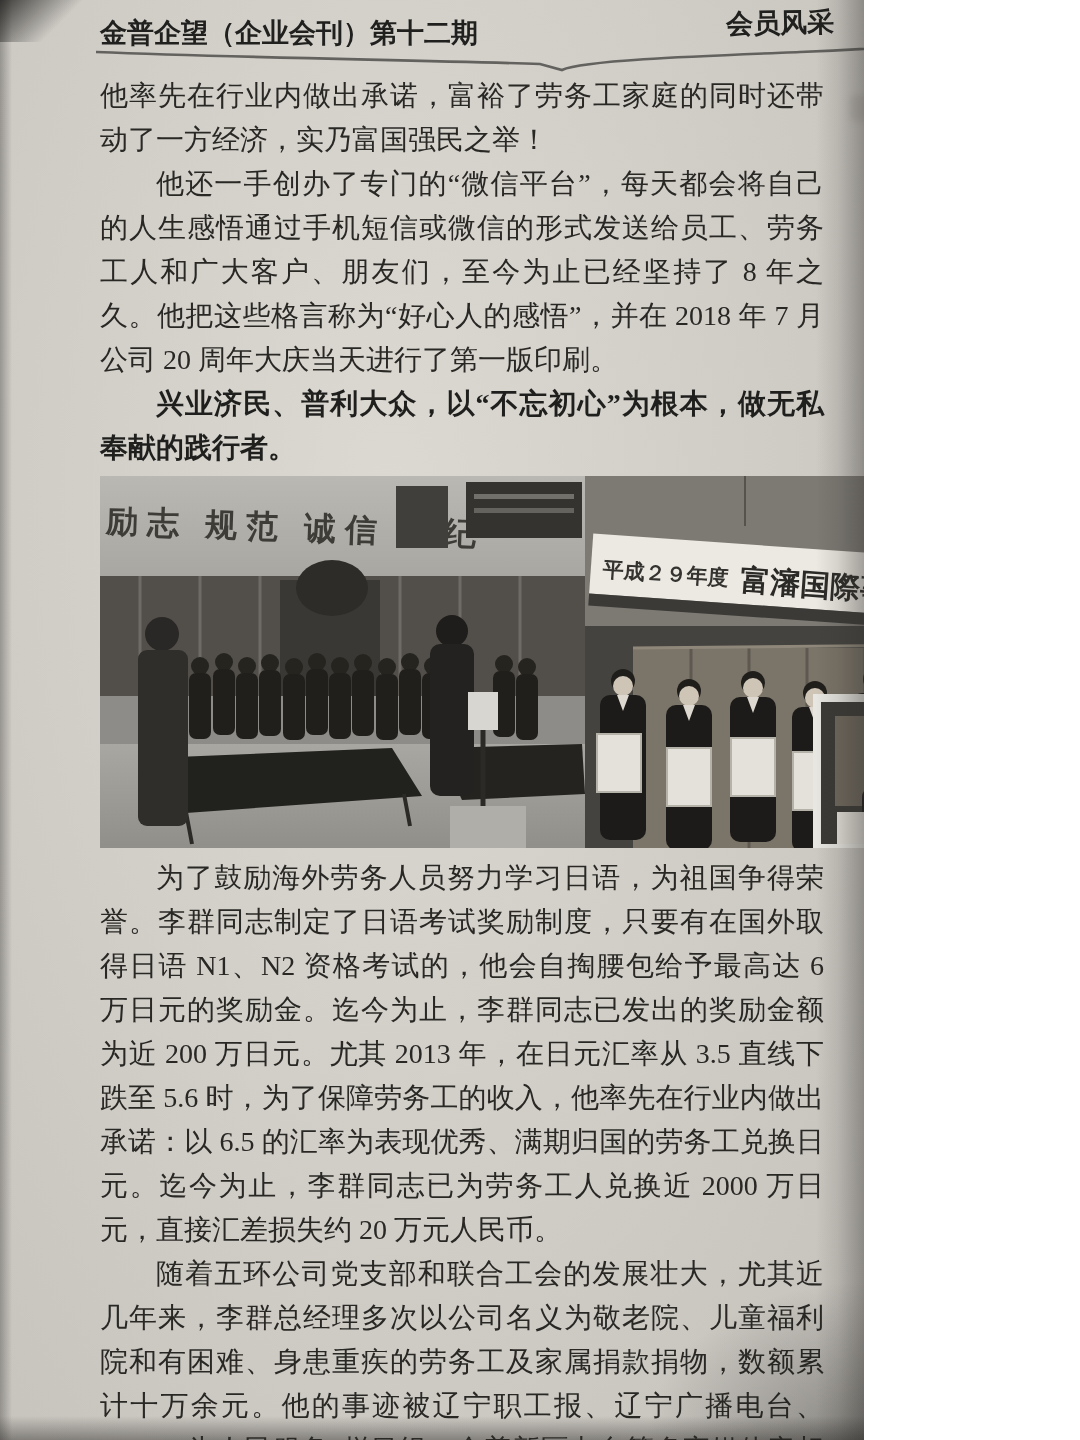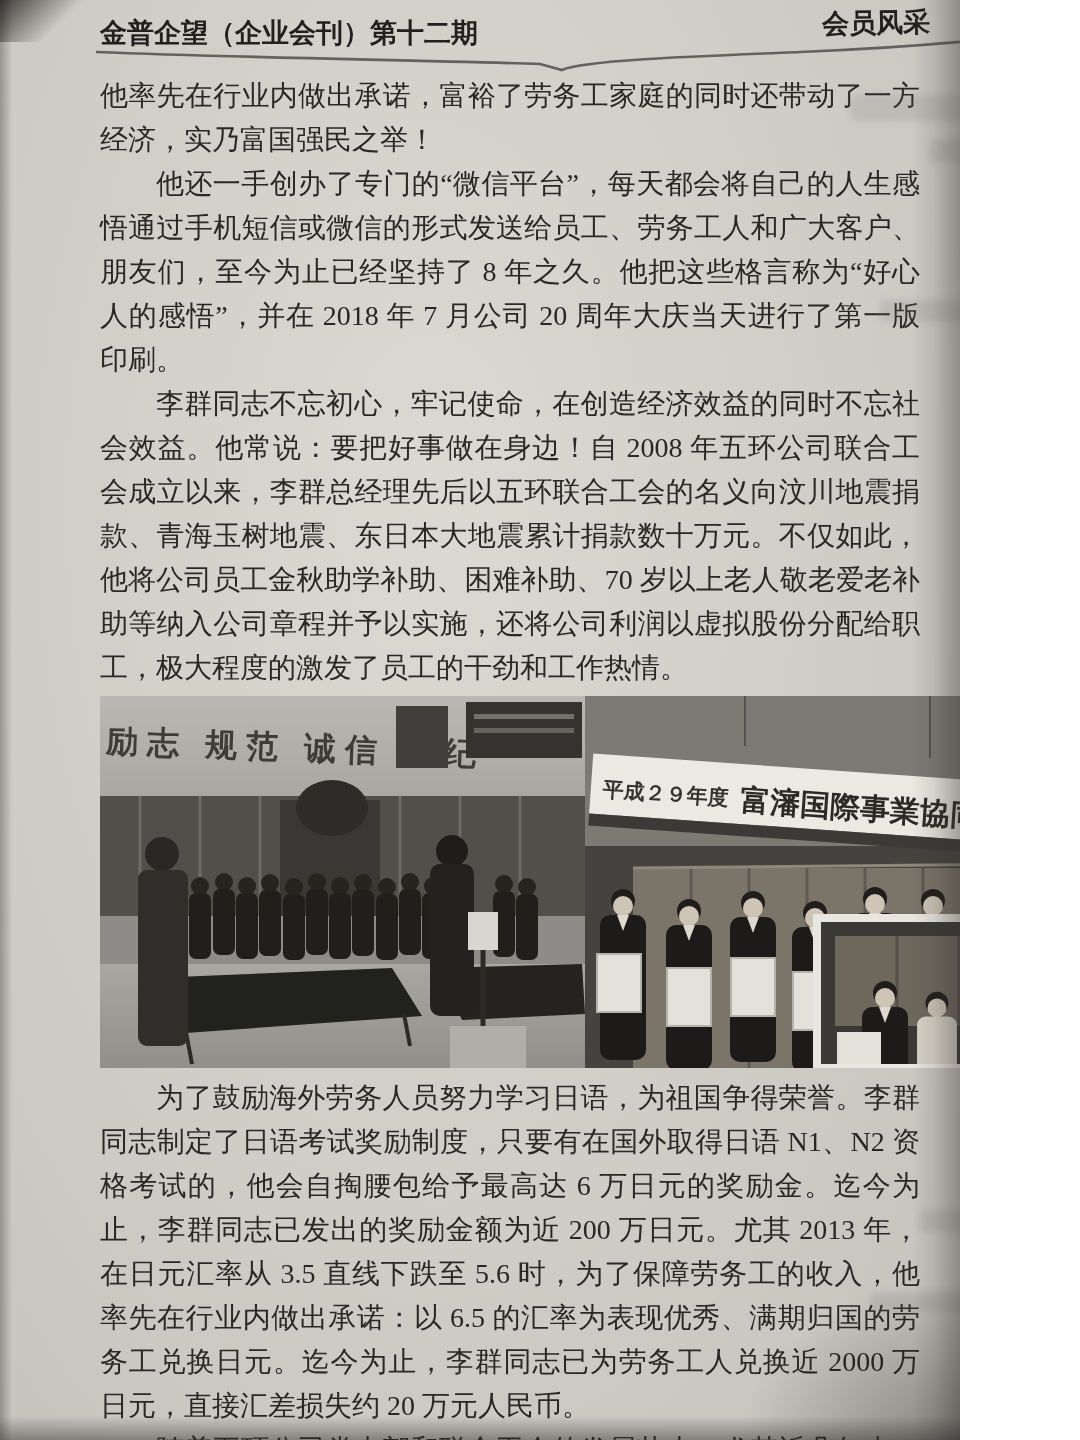--- a/index.html
+++ b/index.html
@@ -1,18 +1,18 @@
 <!DOCTYPE html>
 <html lang="zh"><head>
 <meta charset="utf-8">
 <style>
   html,body{margin:0;padding:0;}
   body{width:1080px;height:1440px;overflow:hidden;
        font-family:"Liberation Serif","DejaVu Serif",serif;}
-  .page{position:relative;width:960px;height:1440px;overflow:hidden;
+  .page{position:relative;width:864px;height:1440px;overflow:hidden;
         background:radial-gradient(ellipse at 45% 35%, #dcd9d3 0%, #d0cdc7 55%, #c5c2bc 100%);
         color:#2b2a27;}
   
   .edge{position:absolute;pointer-events:none;}
   .edge-top-left{top:0;left:0;width:110px;height:42px;
     background:linear-gradient(135deg, rgba(35,34,32,.85) 0%, rgba(35,34,32,0) 55%);}
   .edge-left{top:0;left:0;bottom:0;width:12px;
     background:linear-gradient(to right, rgba(50,49,46,.35), rgba(50,49,46,0));}
   .edge-right{top:0;right:0;bottom:0;width:48px;
     background:linear-gradient(to left, rgba(52,50,47,.40), rgba(52,50,47,.12) 55%, rgba(52,50,47,0));}
@@ -57,21 +57,21 @@
     <svg class="header-rule" viewBox="0 0 1080 90">
       <path d="M 96 52 C 250 58, 420 60, 540 64 L 562 70 C 584 60, 700 56, 800 52 C 900 48, 990 40, 1050 32" fill="none" stroke="#504f4b" stroke-width="2.6" opacity="0.85"></path>
     </svg>
     <div class="journal-title">金普企望（企业会刊）第十二期</div>
     <div class="section-title">会员风采</div>
   </div>
 
   <div class="content">
     <p>他率先在行业内做出承诺，富裕了劳务工家庭的同时还带动了一方经济，实乃富国强民之举！</p>
     <p class="indent">他还一手创办了专门的“微信平台”，每天都会将自己的人生感悟通过手机短信或微信的形式发送给员工、劳务工人和广大客户、朋友们，至今为止已经坚持了 8 年之久。他把这些格言称为“好心人的感悟”，并在 2018 年 7 月公司 20 周年大庆当天进行了第一版印刷。</p>
-    <p class="indent">李群同志不忘初心，牢记使命，在创造经济效益的同时不忘社会效益。他常说：要把好事做在身边！自 2008 年五环公司联合工会成立以来，李群总经理先后以五环联合工会的名义向汶川地震捐款、青海玉树地震、东日本大地震累计捐款数十万元。不仅如此，他将公司员工金秋助学补助、困难补助、70 岁以上老人敬老爱老补助等纳入公司章程并予以实施，还将公司利润以虚拟股份分配给职工，极大程度的激发了员工的干劲和工作热情。</p>
+    <p class="indent heading">兴业济民、普利大众，以“不忘初心”为根本，做无私奉献的践行者。</p>
 
     <div class="photo-row">
 
       <div class="photo photo-left">
         <svg viewBox="0 0 485 372" width="485" height="372" font-family="Liberation Serif, serif">
           <defs>
             <linearGradient id="wallg" x1="0" y1="0" x2="0" y2="1">
               <stop offset="0" stop-color="#bab8b2"></stop>
                 <stop offset="1" stop-color="#a9a7a1"></stop>
             </linearGradient>

